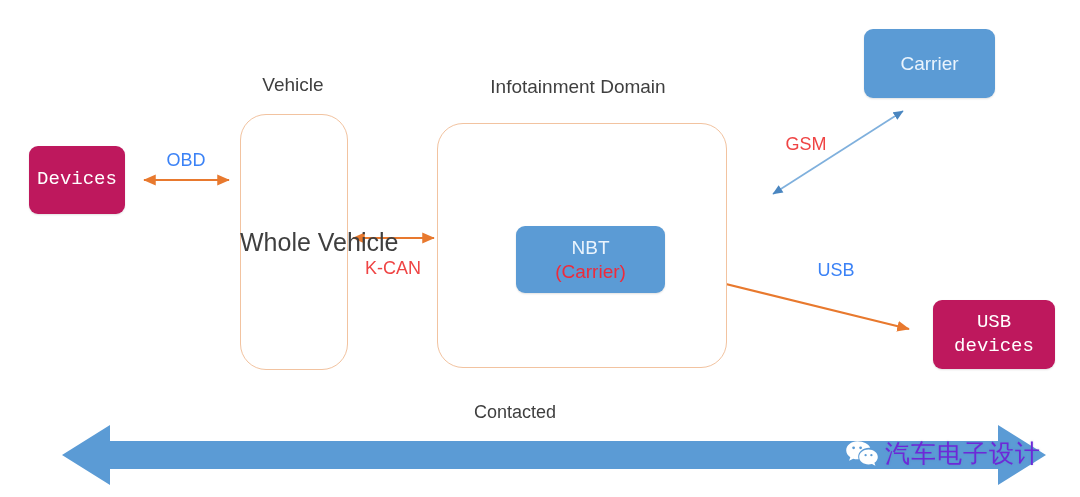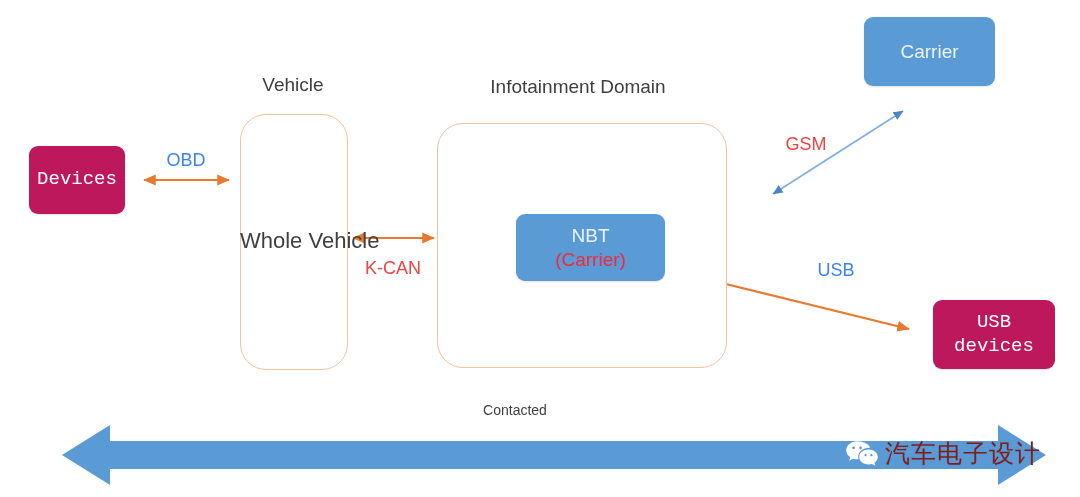--- a/index.html
+++ b/index.html
@@ -49,62 +49,62 @@
     box-sizing: border-box;
     display: flex;
     flex-direction: column;
     align-items: center;
     justify-content: center;
     line-height: 1.24;
     text-align: center;
     box-shadow: 0 1px 2px rgba(0,0,0,0.12);
   }
   .node.orange { background: #be185d; font-family: Liberation Mono, monospace; }
-  .node.blue   { background: #5b9bd5; }
+  .node.blue   { background: #5b9bd5; margin-top: 12px; }
   .node .line  { display: block; }
   .node .white { color: #ffffff; font-size: 19px; }
   .node .whitelt { color: #eaf4fd; font-size: 19px; }
   .node .red   { color: #ee2b3b; font-size: 19px; }
 
   
   .inner-text {
     position: absolute;
     color: #3f3f3f;
-    font-size: 22px;
+    font-size: 25px;
     line-height: 1.35;
     text-align: center;
     white-space: nowrap;
   }
 
   
   .edge-label {
     position: absolute;
     font-size: 18px;
     white-space: nowrap;
     text-align: center;
   }
   .edge-label.red  { color: #3b82f6; }
   .edge-label.dark { color: #ef4444; }
 
   
   .bottom-label {
     position: absolute;
     color: #3f3f3f;
-    font-size: 14px;
+    font-size: 18px;
     white-space: nowrap;
     text-align: center;
   }
 
   
   .watermark {
     position: absolute;
     display: flex;
     align-items: center;
     gap: 6px;
-    color: #7f1d1d;
+    color: #6d28d9;
     font-size: 25px;
     letter-spacing: 1px;
     text-shadow: 0 0 2px rgba(90,130,180,.55);
     white-space: nowrap;
   }
   .wm-text { font-family: "DejaVu Sans", sans-serif; }
 </style>
 </head>
 <body>
 

